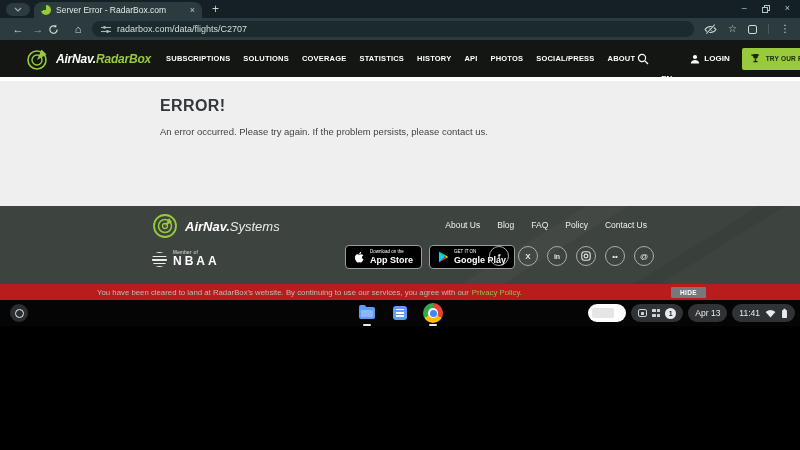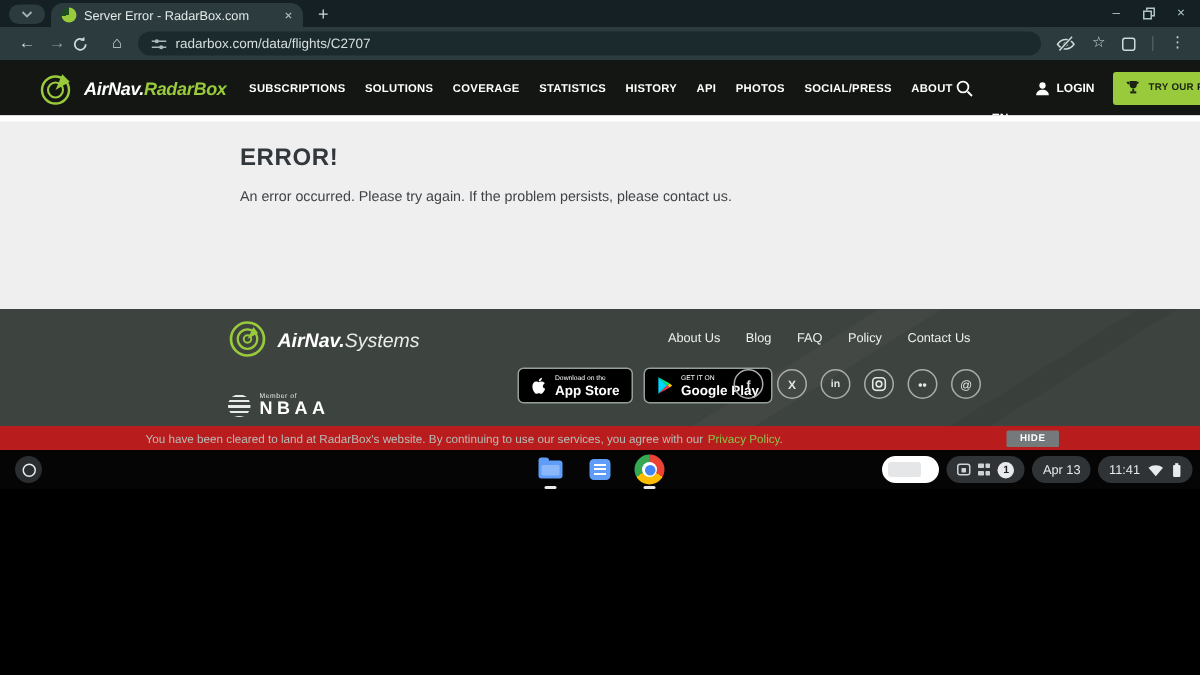--- a/index.html
+++ b/index.html
@@ -57,21 +57,21 @@
   
   .site-footer { height:78px; background:#3d433f; position:relative; overflow:hidden; flex:0 0 auto; }
   .site-footer .tex { position:absolute; background:rgba(255,255,255,0.03); transform:rotate(-32deg); pointer-events:none; }
   .tex.t1 { width:300px; height:22px; left:430px; top:6px; }
   .tex.t2 { width:260px; height:14px; left:560px; top:44px; background:rgba(0,0,0,0.06); }
   .f-logo { position:absolute; left:152px; top:7px; display:flex; align-items:center; gap:7px; }
   .f-word { font-size:13px; font-style:italic; white-space:nowrap; }
   .f-word .b { color:#fff; font-weight:bold; } .f-word .l { color:#e9ece9; font-weight:normal; }
   .f-links { position:absolute; right:153px; top:14px; display:flex; gap:17px; }
   .f-link { font-size:8.5px; color:#eef1ee; white-space:nowrap; }
-  .nbaa { position:absolute; left:152px; top:55px; display:flex; align-items:center; gap:6px; }
+  .nbaa { position:absolute; left:152px; top:44px; display:flex; align-items:center; gap:6px; }
   .nbaa-globe { width:15px; height:15px; border-radius:50%;
     background:repeating-linear-gradient(#e9ece9 0 1.5px, transparent 1.5px 3.6px); }
   .nbaa-member { font-size:4.5px; color:#e9ece9; letter-spacing:0.4px; }
   .nbaa-name { font-size:12px; color:#fff; letter-spacing:3px; font-weight:600; line-height:1.1; }
   .badges { position:absolute; left:345px; top:39px; display:flex; gap:7px; }
   .badge { height:24px; background:#000; border:1px solid #96a09a; border-radius:4px; display:flex;
     align-items:center; gap:5px; padding:0 8px; }
   .badge .lines { display:flex; flex-direction:column; justify-content:center; }
   .badge .l1 { font-size:4.5px; color:#fff; white-space:nowrap; }
   .badge .l2 { font-size:9px; font-weight:bold; color:#fff; white-space:nowrap; margin-top:1px; }

